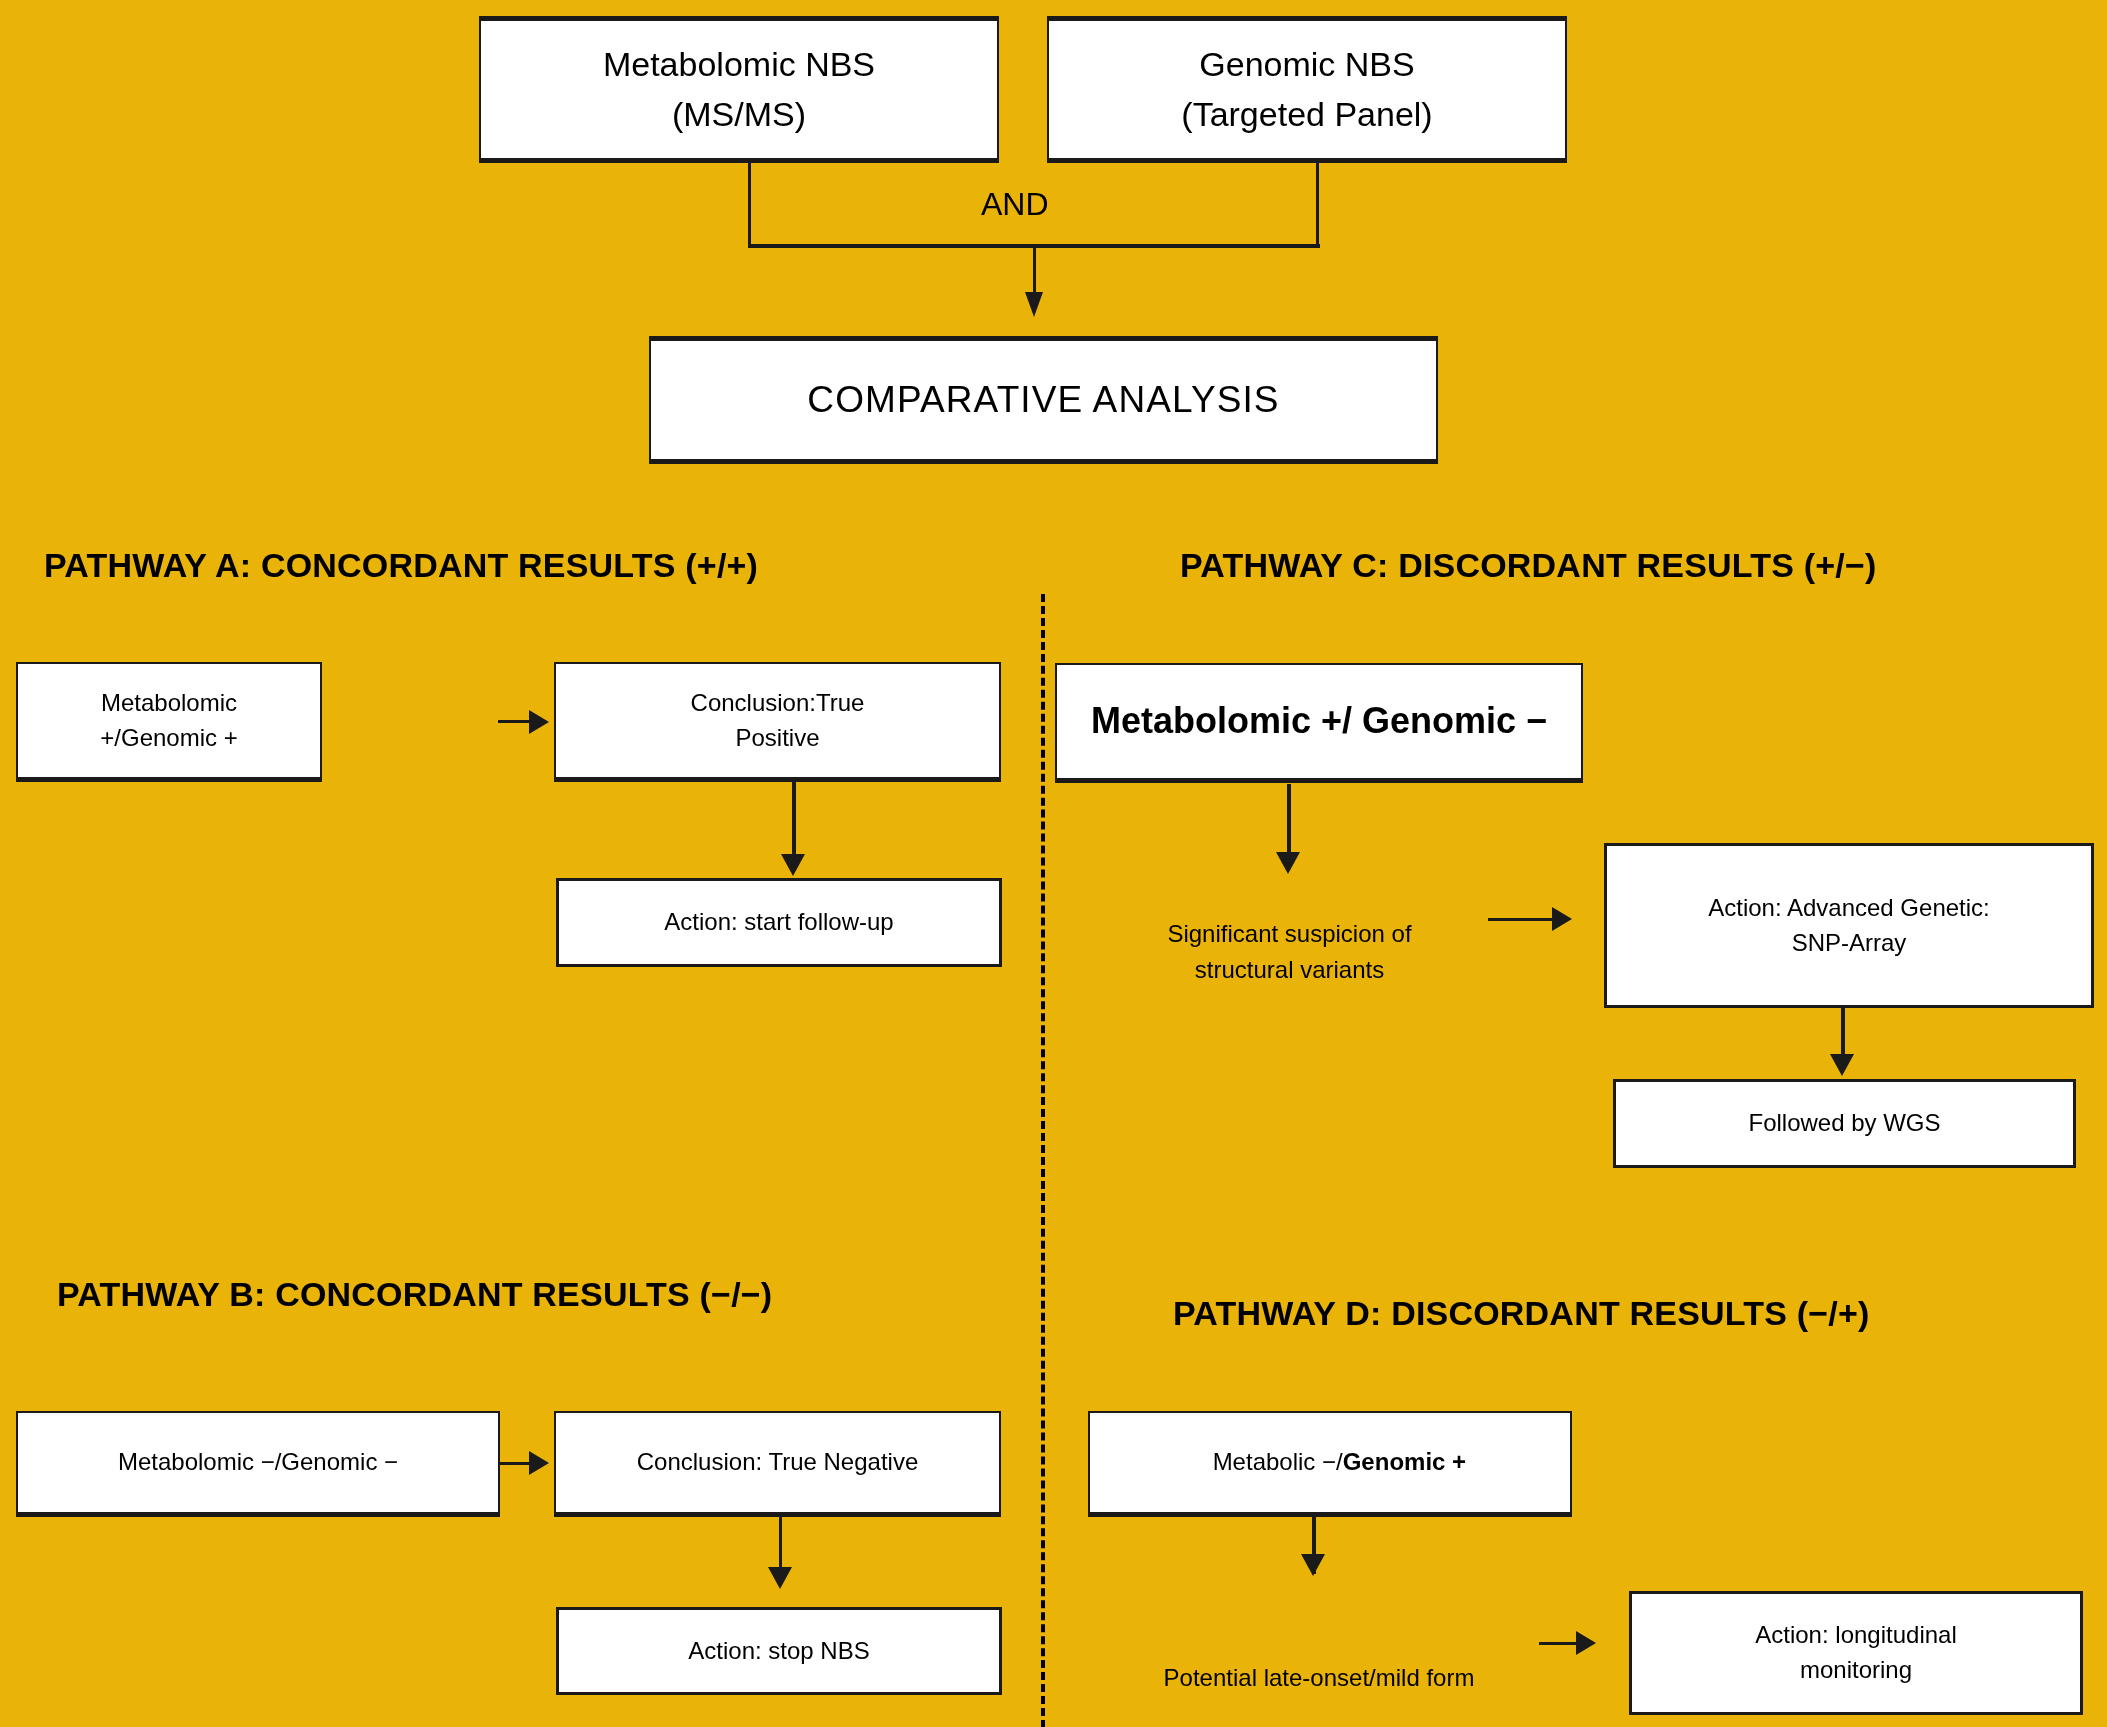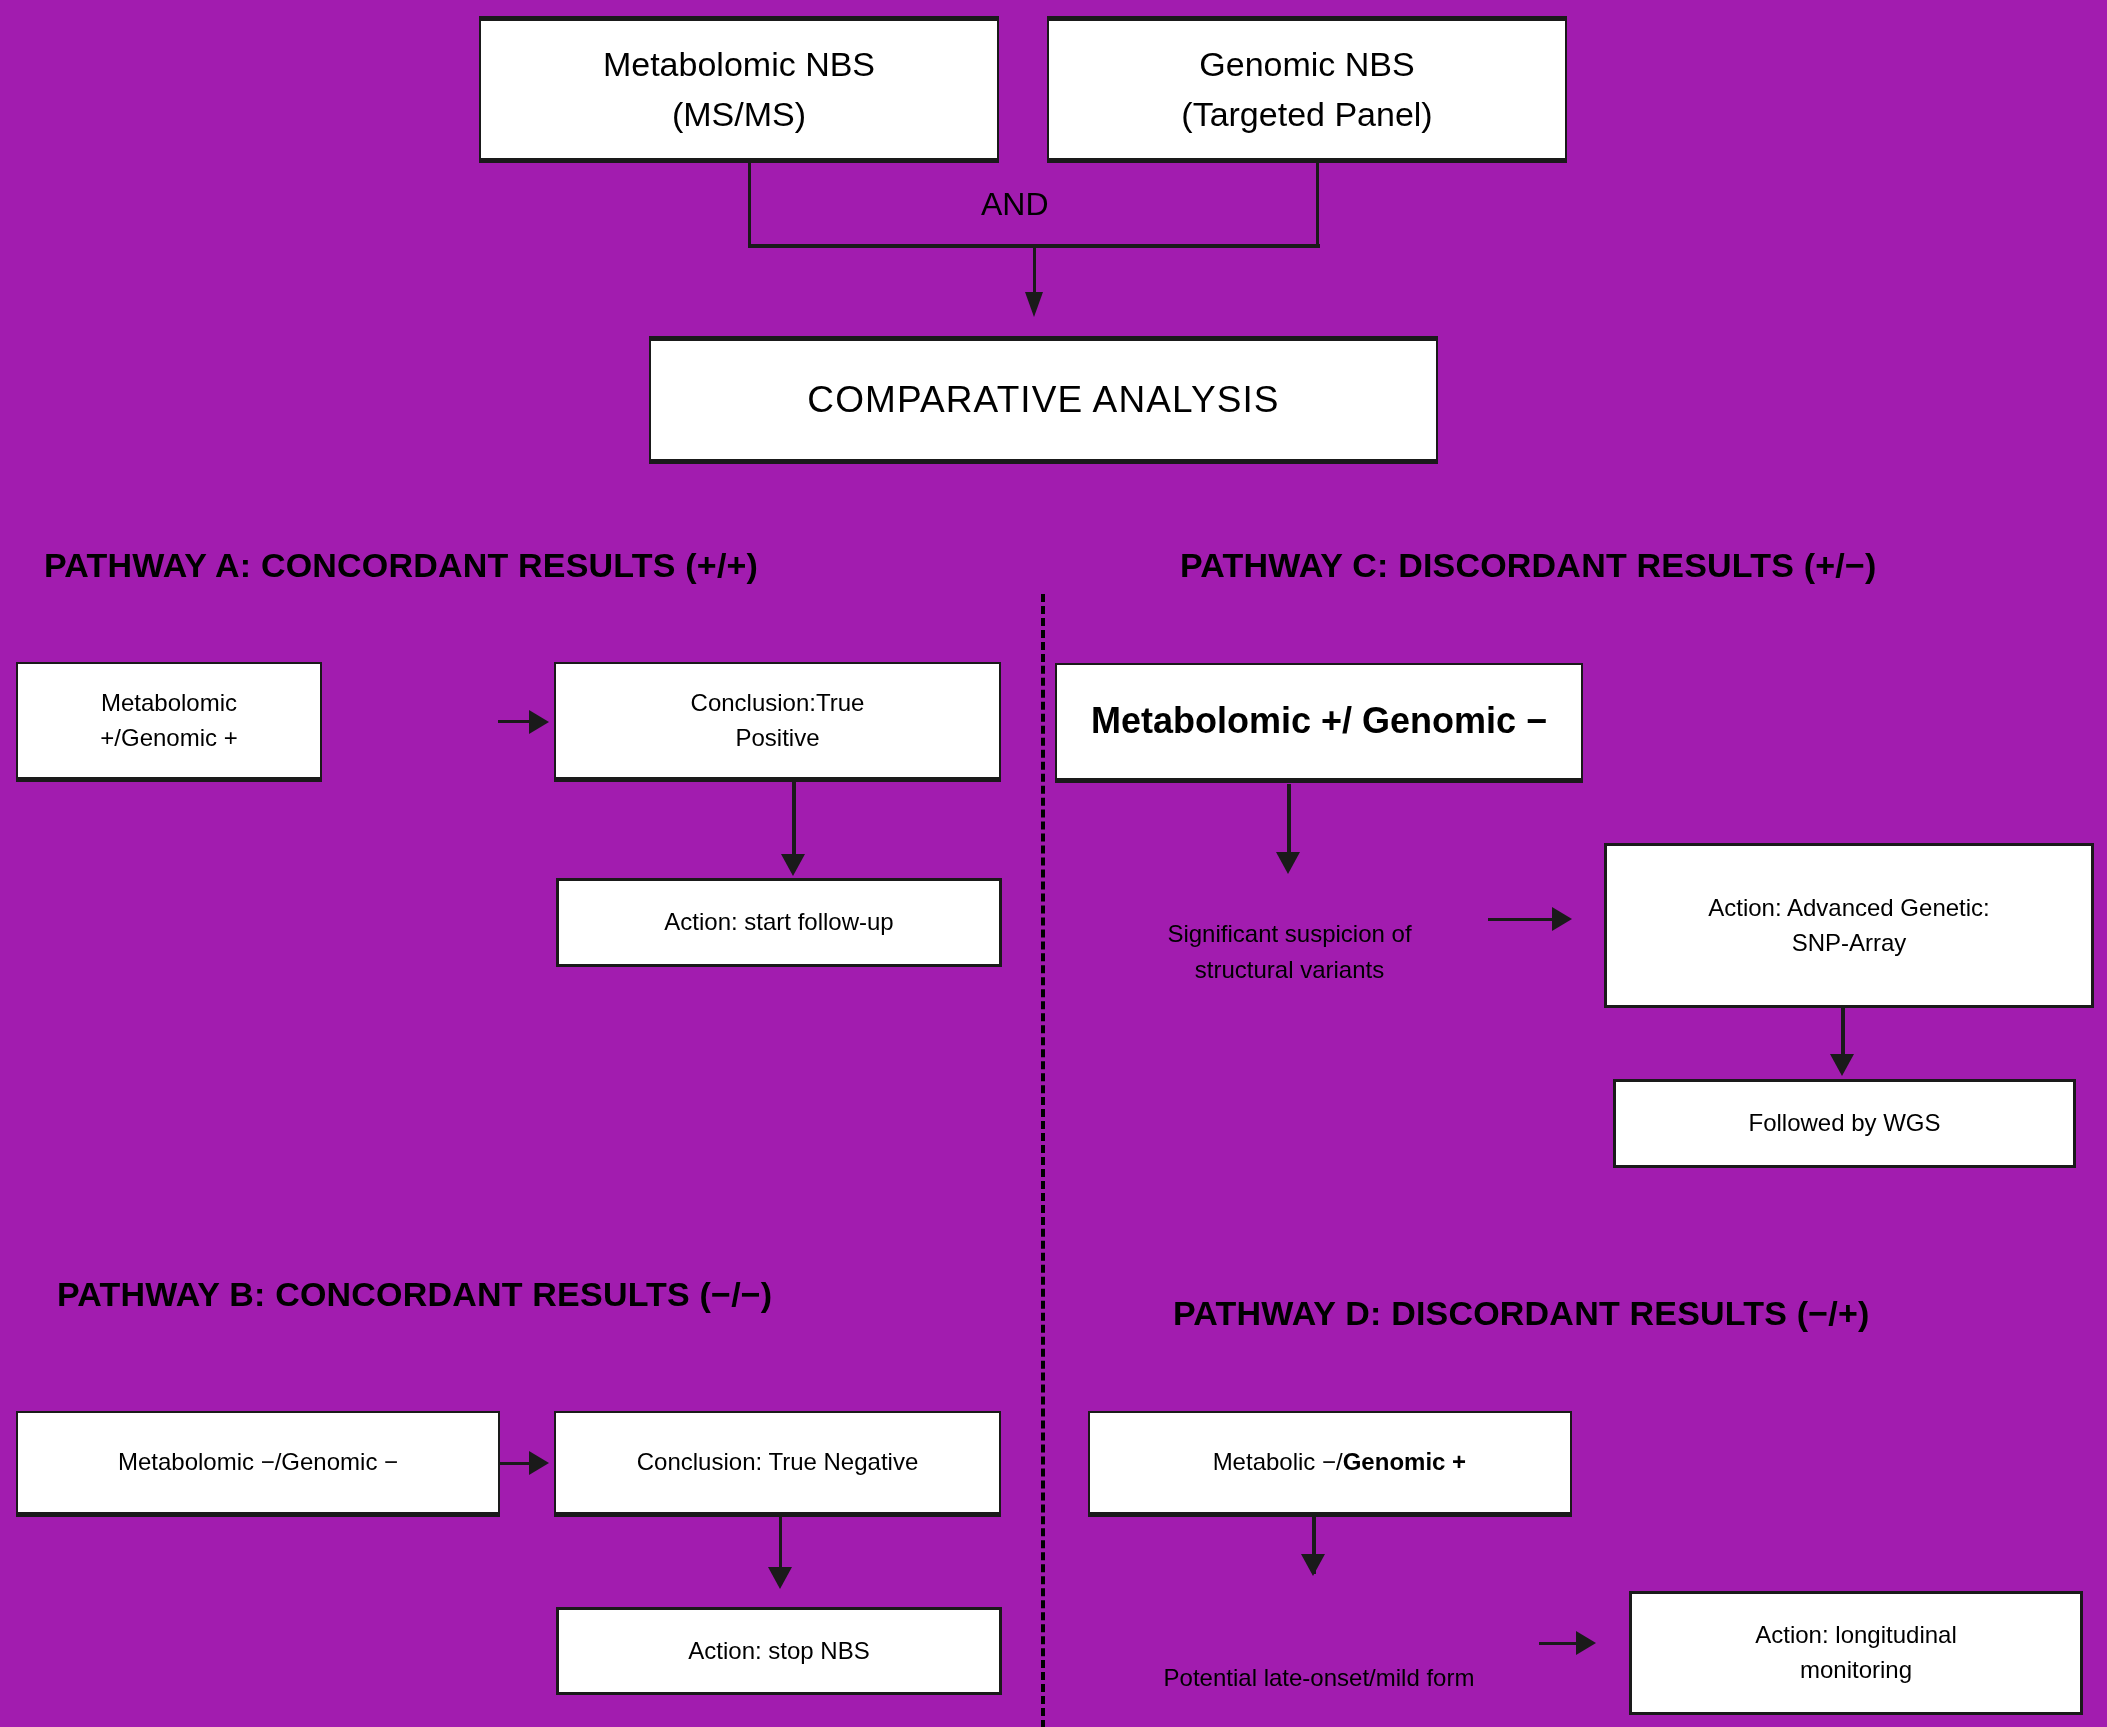--- a/index.html
+++ b/index.html
@@ -8,21 +8,21 @@
     background: #ffffff;
   }
   body {
     font-family: "Liberation Sans", sans-serif;
     color: #000000;
   }
   #canvas {
     position: relative;
     width: 2108px;
     height: 1728px;
-    background: #a21caf;
+    background: #eab308;
     overflow: hidden;
   }
   
   .box {
     position: absolute;
     box-sizing: border-box;
     border: 2.2px solid #1a1a1a;
     background: #ffffff;
     display: flex;
     align-items: center;

